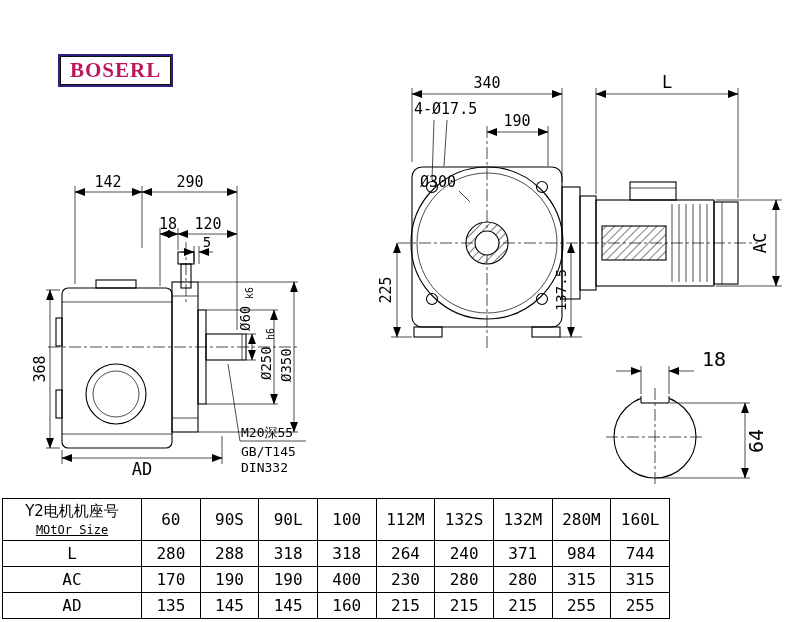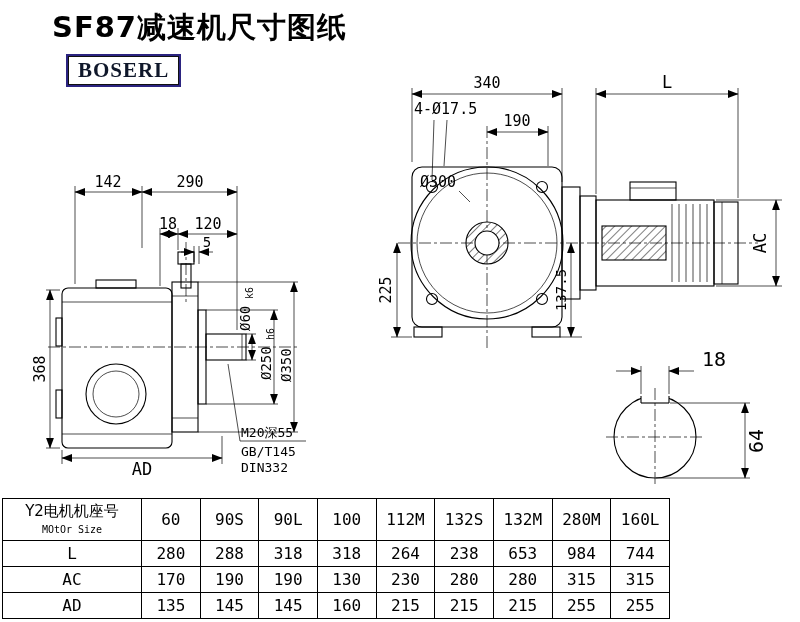--- a/index.html
+++ b/index.html
@@ -1,45 +1,44 @@
 <!DOCTYPE html>
 <html><head>
 <meta charset="utf-8">
 <style>
   html,body{margin:0;padding:0;background:#fff;}
   .page{position:relative;width:800px;height:622px;background:#fff;overflow:hidden;
         font-family:"DejaVu Sans", sans-serif;color:#000;}
   .title{position:absolute;left:52px;top:8px;font-size:29px;font-weight:bold;letter-spacing:1px;}
-  .logo{position:absolute;left:68px;top:56px;padding:1px 9px;border:1px solid #101010;
-        outline:2px solid #2b2380;color:#0f172a;font-family:"Liberation Serif", serif;
+  .logo{position:absolute;left:60px;top:56px;padding:1px 9px;border:1px solid #101010;
+        outline:2px solid #2b2380;color:#be185d;font-family:"Liberation Serif", serif;
         font-weight:bold;font-size:21px;letter-spacing:1px;background:#fff;text-align:right;}
   .drawing{position:absolute;left:0;top:0;}
   .drawing text{fill:#000;stroke:none;font-family:"DejaVu Sans Mono", monospace;font-size:15px;}
   .drawing .f10{font-size:10px;}
   .drawing .f13{font-size:13px;}
   .drawing .f14{font-size:14px;}
   .drawing .f17{font-size:17px;}
   .drawing .f20{font-size:20px;}
   .drawing .center{stroke-dasharray:12 3 3 3;stroke-width:.7;}
   .drawing .thin{stroke-width:.7;}
   .spec-table{position:absolute;left:2px;top:498px;width:668px;border-collapse:collapse;table-layout:fixed;padding-left:47px;}
   .spec-table th,.spec-table td{border:1px solid #000;text-align:center;padding:0;
         font-family:"DejaVu Sans Mono", monospace;font-weight:normal;font-size:16px;}
   .spec-table .first{width:138px;}
   .spec-table tr.hdr{height:42px;}
   .spec-table tr.data{height:26px;}
   .spec-table .cn{font-family:"DejaVu Sans", sans-serif;font-size:15px;line-height:20px;}
-  .spec-table .en{font-size:10px;line-height:18px;}
+  .spec-table .en{font-size:12px;text-decoration:underline;line-height:18px;}
 </style>
 </head>
 <body>
 
 <div class="page">
 
-  <div class="title">SF87减速机尺寸图纸</div>
   <div class="logo">BOSERL</div>
 
   <svg class="drawing" width="800" height="497" viewBox="0 0 800 497" xmlns="http://www.w3.org/2000/svg">
     <defs>
       <marker id="arr" viewBox="0 0 10 10" refX="9.5" refY="5" markerWidth="11" markerHeight="11" markerUnits="userSpaceOnUse" orient="auto-start-reverse">
         <path d="M0,1.3 L10,5 L0,8.7 Z" fill="#000" stroke="none"></path>
       </marker>
       <pattern id="hatch" width="6" height="6" patternUnits="userSpaceOnUse" patternTransform="rotate(45)">
         <line x1="0" y1="0" x2="0" y2="6" stroke="#000" stroke-width="1"></line>
       </pattern>
@@ -249,31 +248,31 @@
       <th>280M</th>
       <th>160L</th>
     </tr>
     <tr class="data">
       <th class="first">L</th>
       <td>280</td>
       <td>288</td>
       <td>318</td>
       <td>318</td>
       <td>264</td>
-      <td>238</td>
-      <td>653</td>
+      <td>240</td>
+      <td>371</td>
       <td>984</td>
       <td>744</td>
     </tr>
     <tr class="data">
       <th class="first">AC</th>
       <td>170</td>
       <td>190</td>
       <td>190</td>
-      <td>130</td>
+      <td>400</td>
       <td>230</td>
       <td>280</td>
       <td>280</td>
       <td>315</td>
       <td>315</td>
     </tr>
     <tr class="data">
       <th class="first">AD</th>
       <td>135</td>
       <td>145</td>

